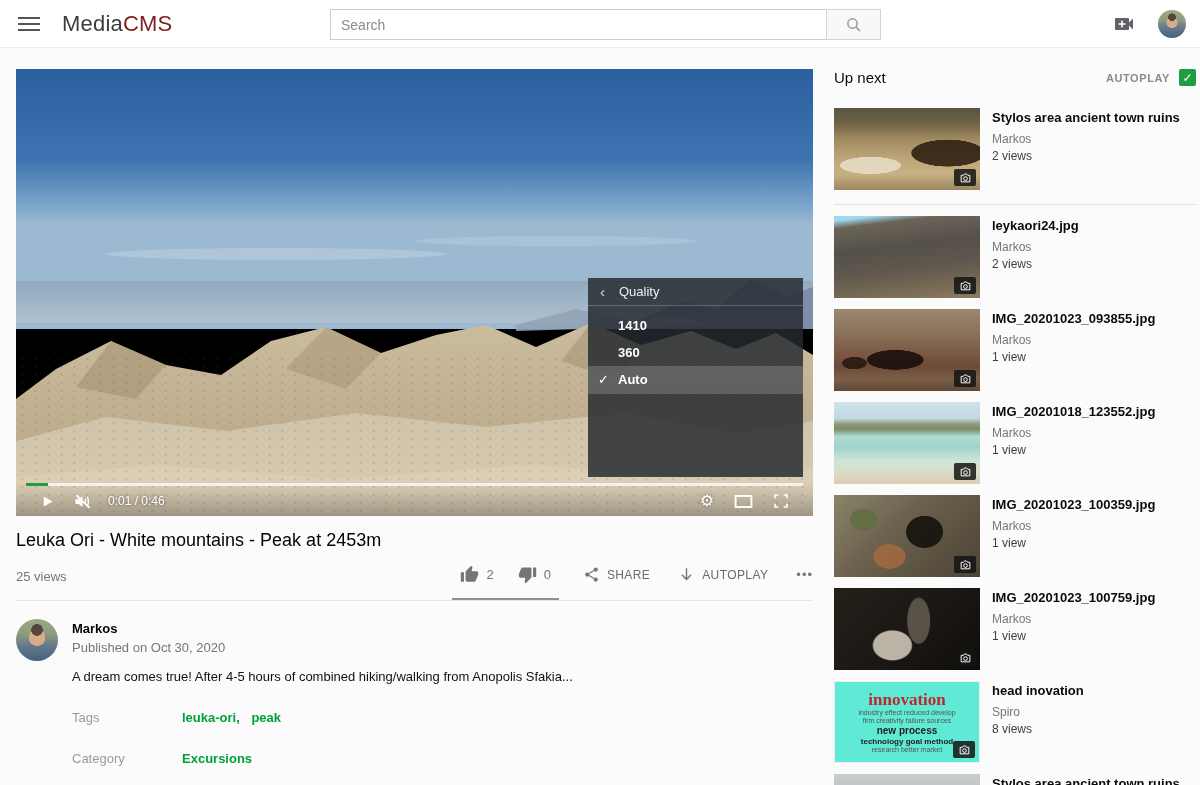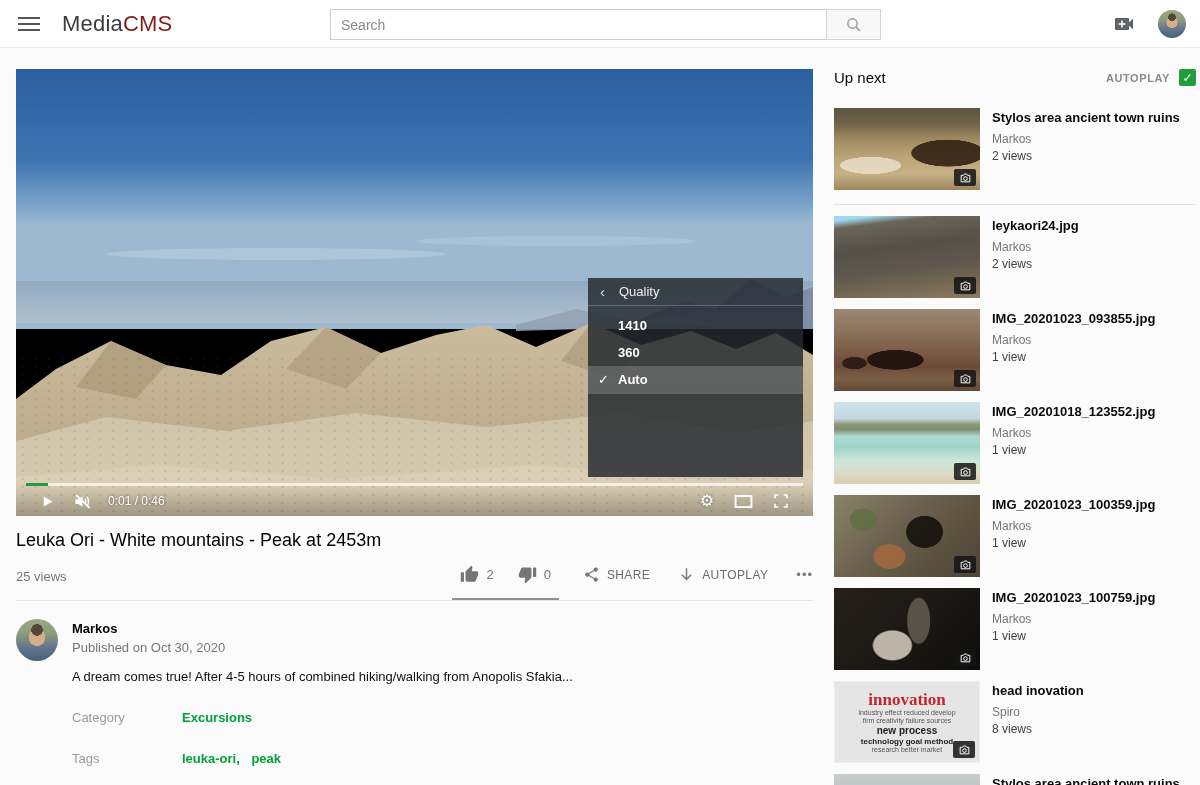--- a/index.html
+++ b/index.html
@@ -117,21 +117,21 @@
      linear-gradient(180deg,#cfe3ec 0%,#c3d8e2 20%,#8f9b79 27%,#7e8a68 33%,#aedbd2 42%,#9fd4c8 55%,#cde6da 72%,#ded9c2 88%,#d8cfb4 100%); }
   .th5 { background:
      radial-gradient(ellipse 30px 26px at 62% 45%, rgba(20,18,12,.9) 0 60%, transparent 63%),
      radial-gradient(ellipse 22px 18px at 20% 30%, rgba(90,110,60,.7) 0 60%, transparent 63%),
      radial-gradient(ellipse 26px 20px at 38% 75%, rgba(168,106,63,.8) 0 60%, transparent 63%),
      linear-gradient(135deg,#8a8468 0%,#6d6250 40%,#5c5240 70%,#4a443a 100%); }
   .th6 { background:
      radial-gradient(ellipse 34px 26px at 40% 70%, rgba(216,207,192,.85) 0 55%, transparent 60%),
      radial-gradient(ellipse 20px 40px at 58% 40%, rgba(150,140,125,.5) 0 55%, transparent 60%),
      linear-gradient(135deg,#262019 0%,#1a1714 55%,#0f0d0b 100%); }
-  .th7 { background:#e5e5e5; border:1px solid #eee; display:flex; flex-direction:column;
+  .th7 { background:#5eead4; border:1px solid #eee; display:flex; flex-direction:column;
      align-items:center; justify-content:center; line-height:1.15; overflow:hidden; }
   .wc-main { color:#c0272d; font-weight:bold; font-size:17px; font-family:"Liberation Serif", serif; }
   .wc-line { font-size:7px; color:#555; }
   .wc-line.b { font-size:10px; color:#222; font-weight:bold; }
   .th8 { background:
      radial-gradient(ellipse 70px 16px at 55% 30%, rgba(255,255,255,.55) 0 60%, transparent 63%),
      linear-gradient(180deg,#c9cdce 0%,#b3b8ba 45%,#9da3a5 75%,#8f9697 100%); }
 </style>
 </head>
 <body>
@@ -296,29 +296,29 @@
     <div class="avatar-photo avatar-lg"></div>
     <div class="author-txt">
       <div class="author-name">Markos</div>
       <div class="published">Published on Oct 30, 2020</div>
     </div>
   </div>
 
   <div class="desc">A dream comes true! After 4-5 hours of combined hiking/walking from Anopolis Sfakia...</div>
 
   <div class="kv">
-    <div class="k">Category</div>
-    <div><a>Excursions</a></div>
-  </div>
-  <div class="kv">
     <div class="k">Tags</div>
     <div class="vlinks">
       <a>leuka-ori,</a>
       <a>peak</a>
     </div>
+  </div>
+  <div class="kv">
+    <div class="k">Category</div>
+    <div><a>Excursions</a></div>
   </div>
 
 </div>
 
 <div class="sidebar">
   <div class="side-head">
     <div class="side-title">Up next</div>
     <div class="autoplay">
       <span class="al">AUTOPLAY</span>
       <span class="checkbox">✓</span>

